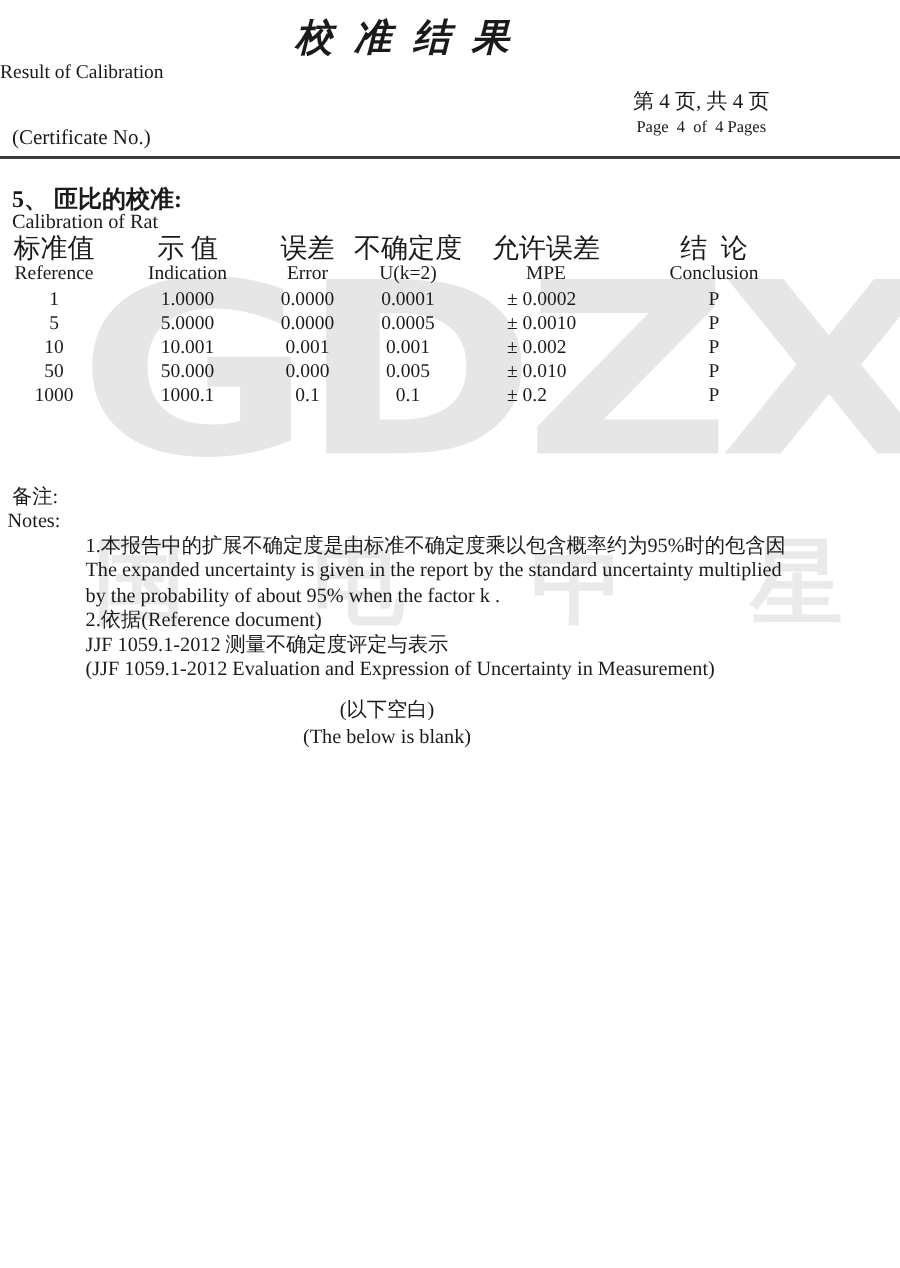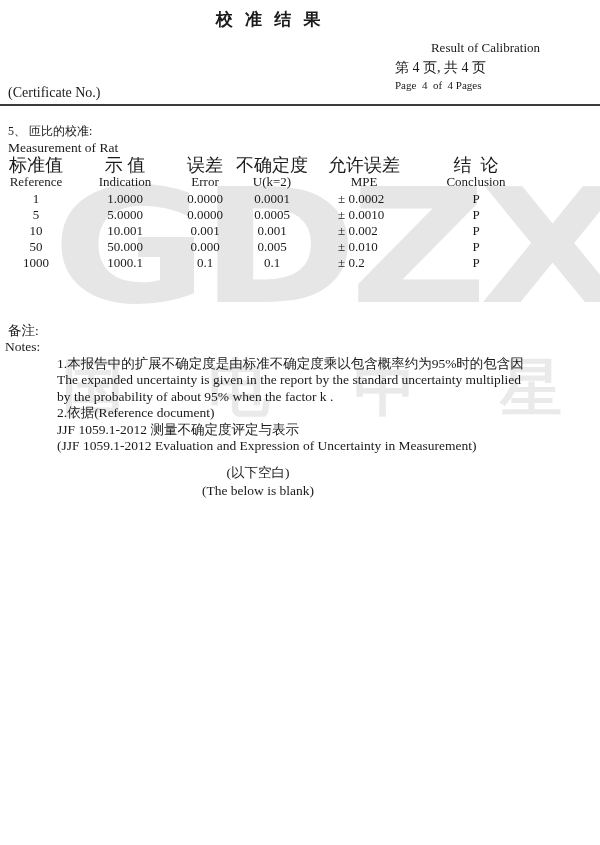--- a/index.html
+++ b/index.html
@@ -19,30 +19,30 @@
   .watermark-cn {
     position:absolute; left:62px; top:354px;
     font-family:"DejaVu Sans","Liberation Sans",sans-serif;
     font-weight:bold; font-size:62px; line-height:1.1; color:#eaeaea;
     letter-spacing:84px; white-space:pre; user-select:none;
   }
   .layer-content { position:absolute; inset:0; z-index:1; }
   .abs { position:absolute; }
   .doc-title {
     left:0; top:8px; width:540px; text-align:center;
-    font-size:17px; font-weight:bold; white-space:pre; letter-spacing:4px;
+    font-size:25px; font-weight:bold; white-space:pre; letter-spacing:4px;font-style:italic;
   }
-  .doc-subtitle { left:0; top:40px; width:540px; text-align:right; font-size:13px; }
+  .doc-subtitle { left:0; top:40px; width:540px; text-align:left; font-size:13px; }
   .cert-no    { left:8px;  top:63px; font-size:14.5px; }
   .cert-no-en { left:8px;  top:85px; font-size:14px; }
-  .page-block { left:395px; top:59px; width:145px; }
+  .page-block { left:395px; top:59px; width:145px; text-align:center; }
   .page-cn { font-size:14px; white-space:pre; }
   .page-en { font-size:11px; white-space:pre; margin-top:2px; }
   .rule { left:0; top:104px; width:600px; height:2px; background:#3c3c3c; }
-  .sec-cn { left:8px; top:123px; font-size:12px; white-space:pre; }
+  .sec-cn { left:8px; top:123px; font-size:16px; white-space:pre;font-weight:bold; }
   .sec-en { left:8px; top:140px; font-size:13.5px; }
   table.cal {
     position:absolute; left:0; top:156px; width:536px;
     border-collapse:collapse; table-layout:fixed;
   }
   table.cal th, table.cal td {
     font-weight:normal; font-size:13px; text-align:center;
     padding:0; height:16px; line-height:16px; white-space:pre;
   }
   table.cal tr.hdr-cn th { height:17px; font-size:18px; }
@@ -72,21 +72,21 @@
   <div class="abs cert-no-en">(Certificate No.)</div>
 
   <div class="abs page-block">
     <div class="page-cn">第 4 页, 共 4 页</div>
     <div class="page-en">Page  4  of  4 Pages</div>
   </div>
 
   <div class="abs rule"></div>
 
   <div class="abs sec-cn">5、 匝比的校准:</div>
-  <div class="abs sec-en">Measurement of Rat</div>
+  <div class="abs sec-en">Calibration of Rat</div>
 
   <table class="cal">
     <colgroup>
       <col style="width:72px">
         <col style="width:106px">
         <col style="width:54px">
       <col style="width:80px">
         <col style="width:104px">
         <col style="width:120px">
     </colgroup>

